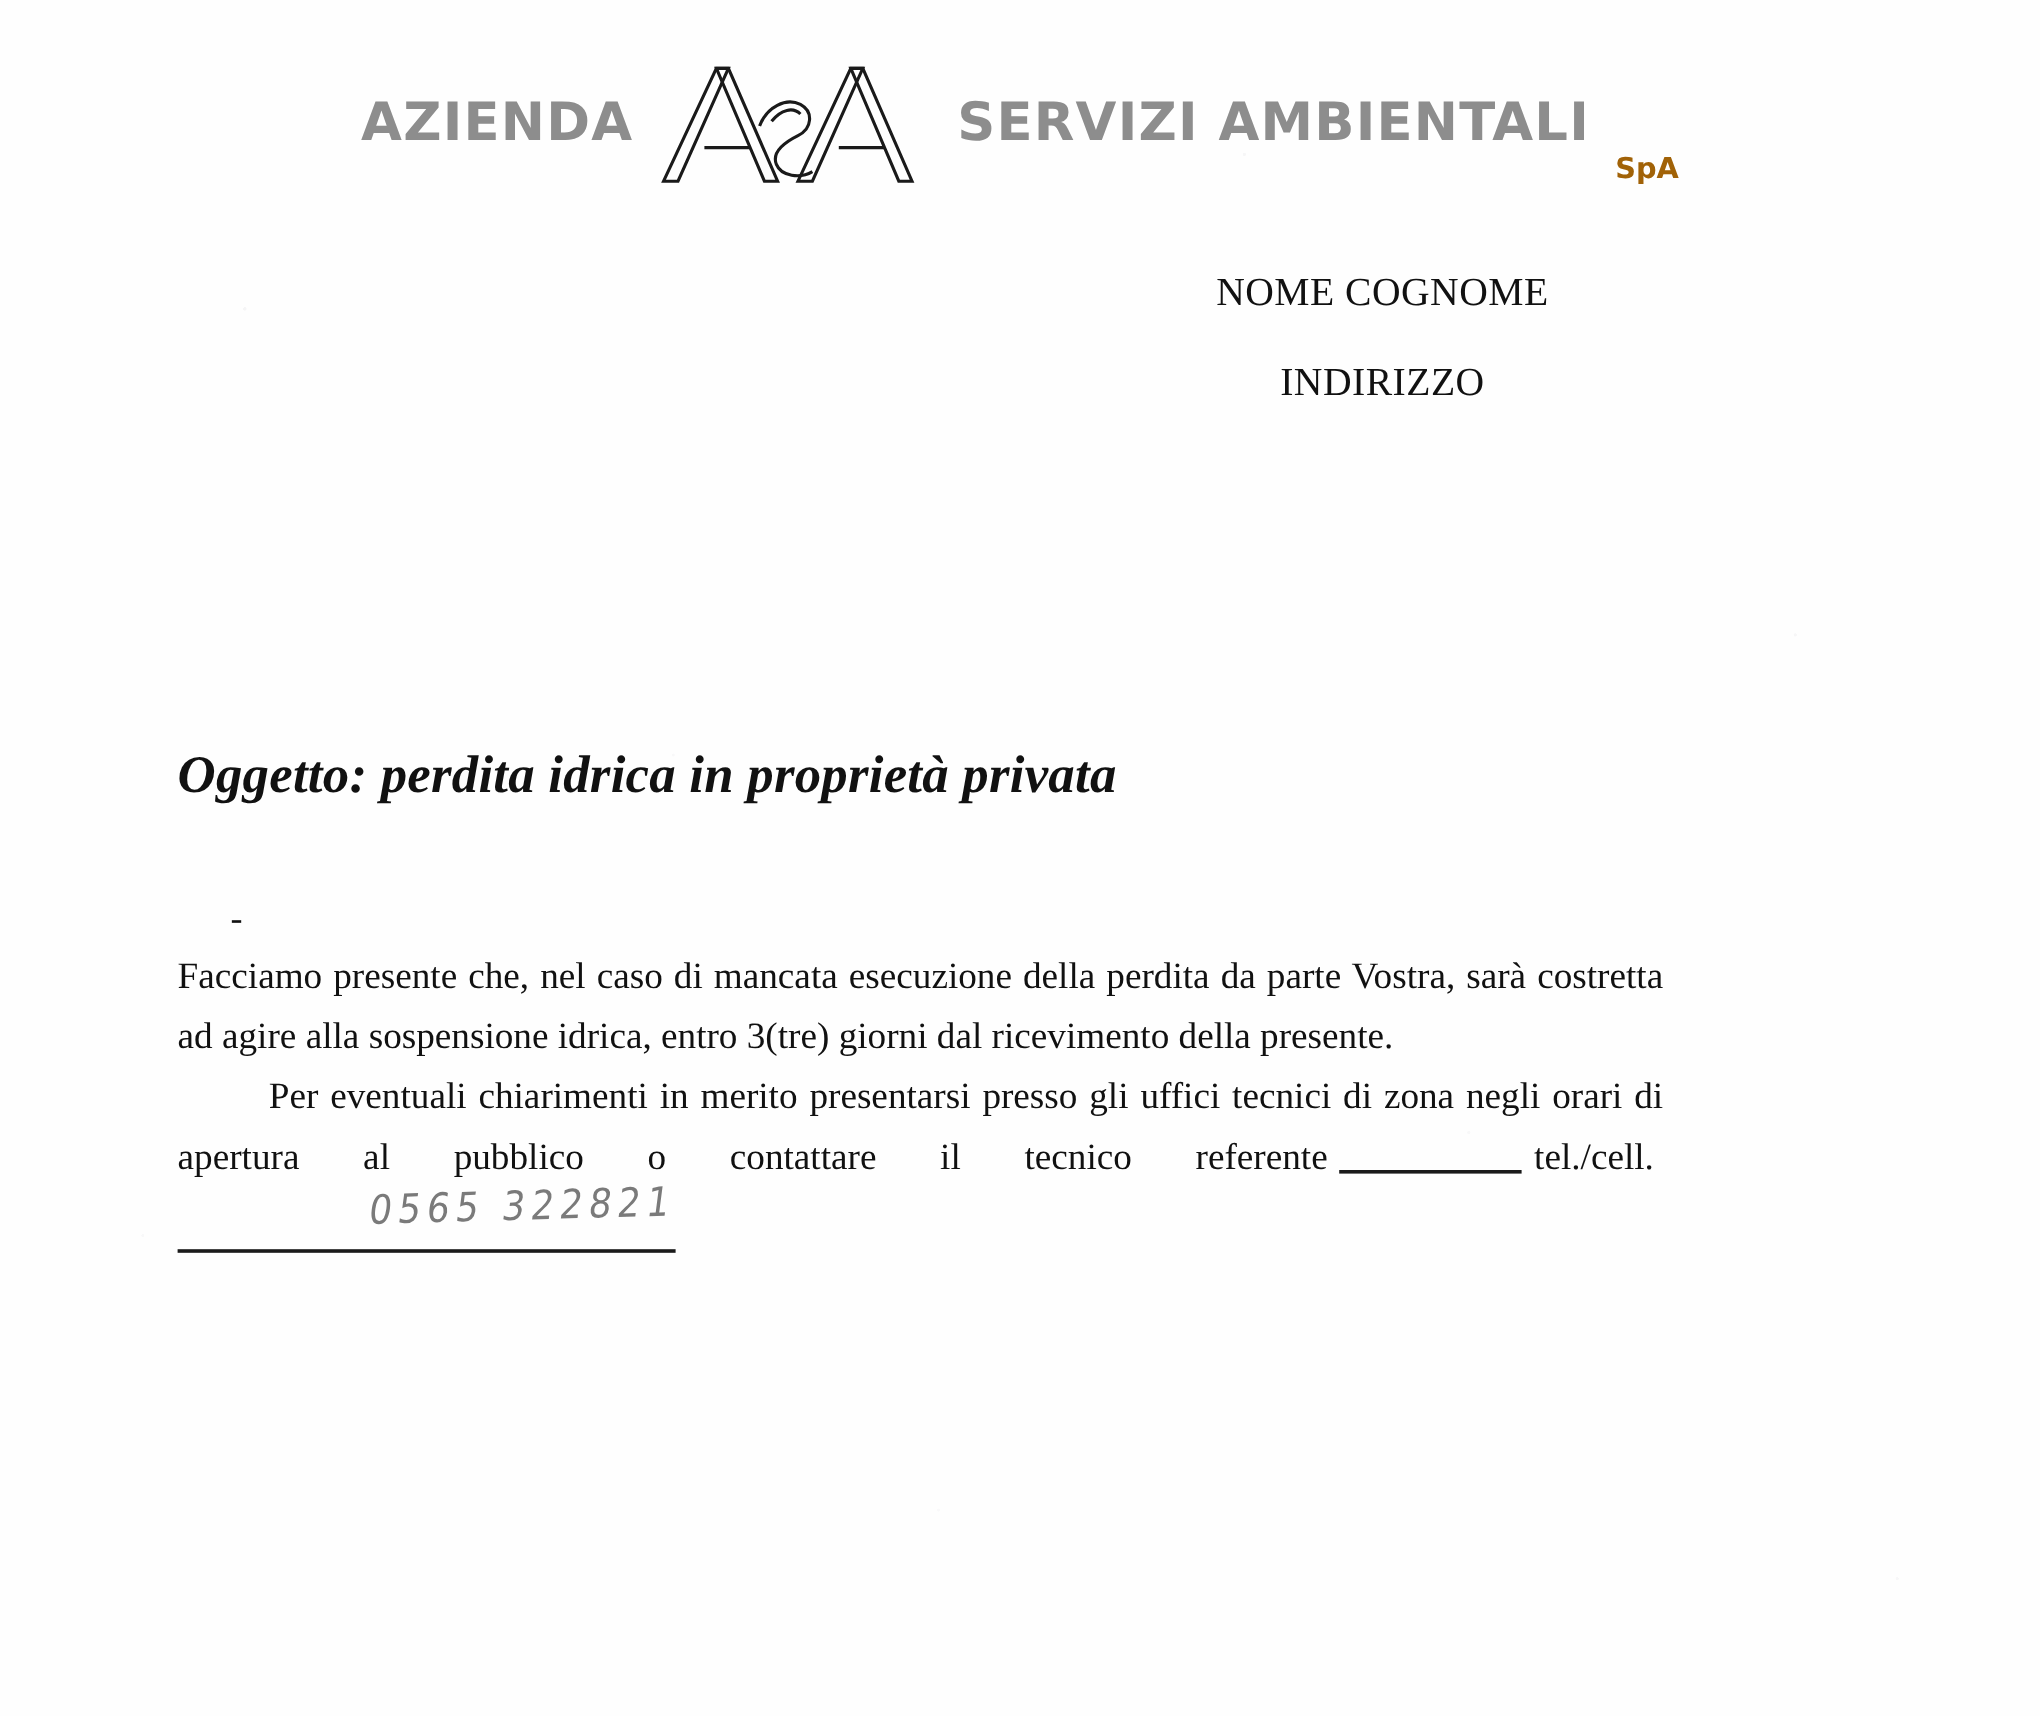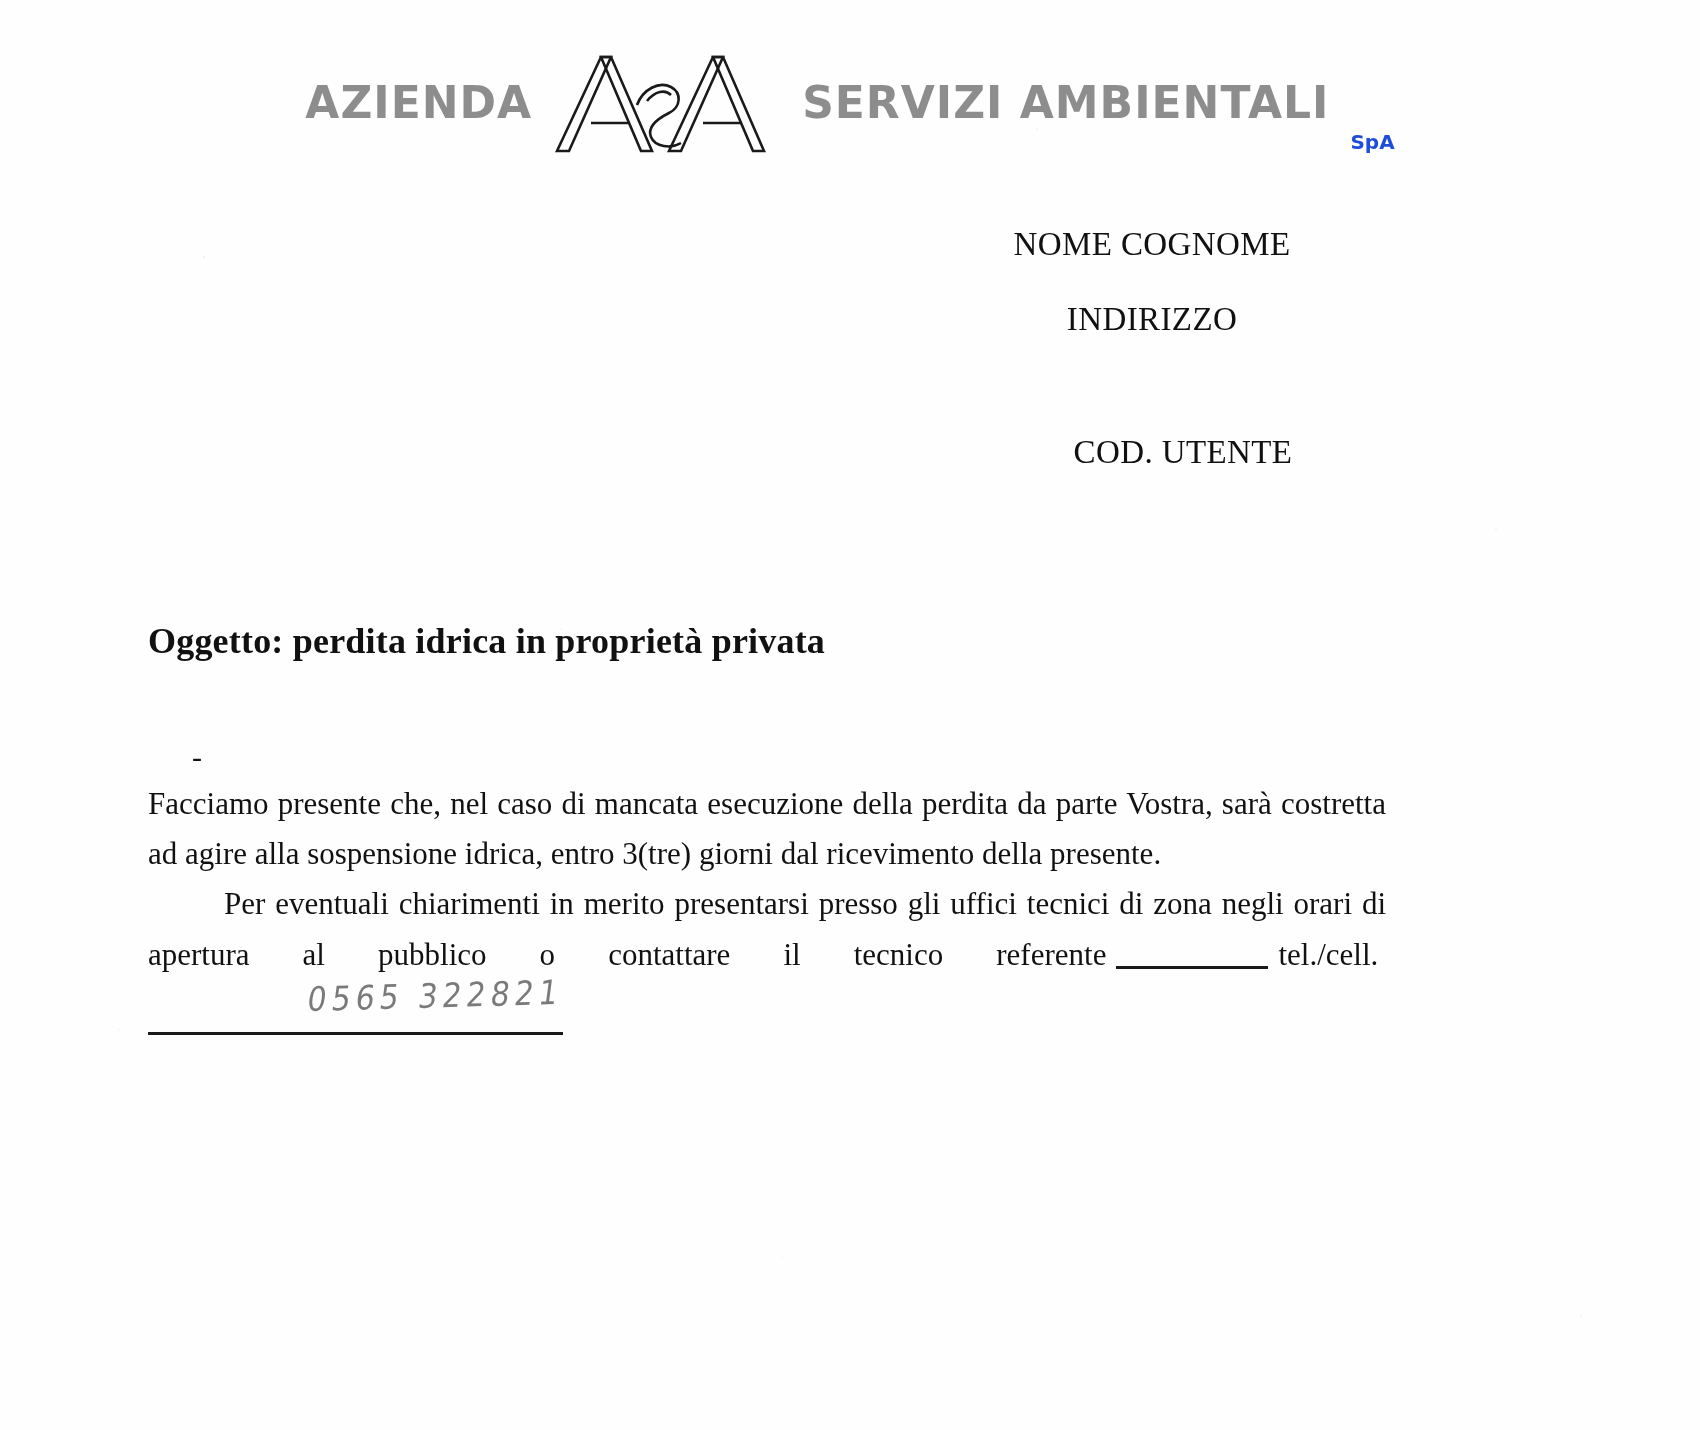--- a/index.html
+++ b/index.html
@@ -59,22 +59,22 @@
     letter-spacing: 1px;
     line-height: 1;
     white-space: nowrap;
   }
   .brand-word .cap {
     font-size: 44px;
   }
   .brand-suffix {
     font-family: "DejaVu Sans", sans-serif;
     font-weight: 700;
-    color: #1d4ed8;
-    font-size: 20px;
+    color: #a16207;
+    font-size: 24px;
     margin-left: 8px;
     align-self: flex-end;
     padding-bottom: 4px;
   }
   .logo-mark {
     width: 232px;
     height: 104px;
     margin: 0 6px;
     flex: 0 0 auto;
   }
@@ -102,21 +102,22 @@
   
   .content {
     position: absolute;
     left: 148px;
     top: 620px;
     width: 1238px;
   }
 
   .subject {
     font-weight: 700;
-    font-size: 36px;
+    font-style: italic;
+    font-size: 44px;
     letter-spacing: .2px;
     margin: 0 0 72px 0;
   }
 
   p.body-par {
     margin: 0;
     font-size: 31px;
     line-height: 1.62;
     text-align: justify;
     text-justify: inter-word;
@@ -209,21 +210,20 @@
       </g>
     </svg>
 
     <span class="brand-word"><span class="cap">SERVIZI AMBIENTALI</span></span>
     <span class="brand-suffix">SpA</span>
   </div>
 
   <div class="address-block">
     <span class="addr-line addr-nome">NOME COGNOME</span>
     <span class="addr-line addr-indirizzo">INDIRIZZO</span>
-    <span class="addr-line addr-cod">COD. UTENTE</span>
   </div>
 
   <div class="content">
 
     <div class="subject">Oggetto: perdita idrica in proprietà privata</div>
 
 
     <ul class="bullet-list">
       <li class="bullet-item">
         <span class="bullet-marker">-</span>

